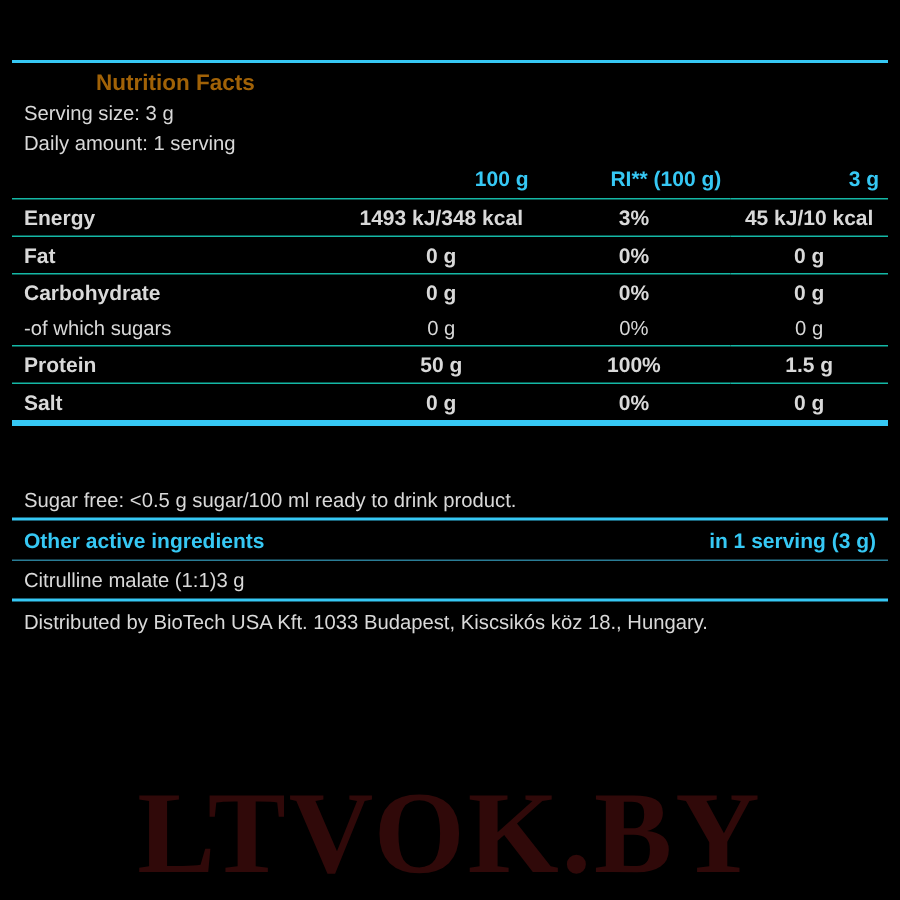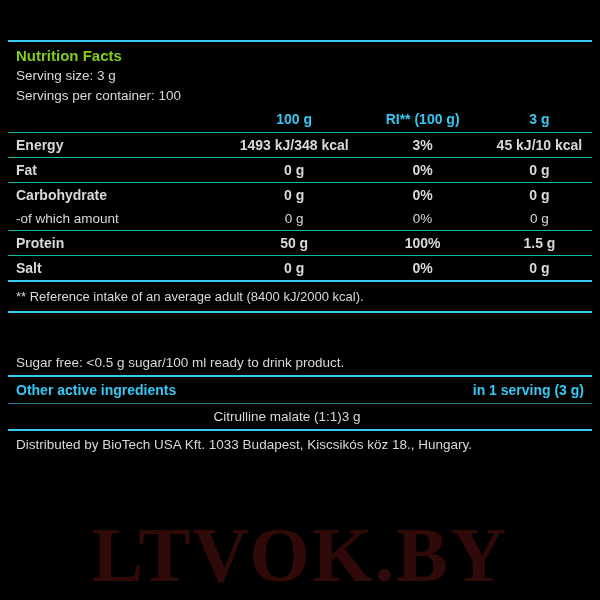--- a/index.html
+++ b/index.html
@@ -47,24 +47,25 @@
     padding: 0;
     box-sizing: border-box;
   }
   .rule {
     height: 2px;
     background: #36c8f4;
     margin: 0;
   }
   .rule.thin { height: 1px; background: #2a7d96; }
   .title {
-    color: #84cc16;
+    color: #a16207;
     font-size: 15px;
     font-weight: bold;
     padding: 5px 8px 2px 8px;
+    margin-left: 48px;
   }
   .subline {
     color: #d9d9d9;
     font-size: 13.5px;
     padding: 1px 8px;
     line-height: 1.32;
   }
   table.nf {
     width: 100%;
     border-collapse: collapse;
@@ -72,21 +73,21 @@
     font-size: 13.5px;
   }
   table.nf col.c1 { width: 38%; }
   table.nf col.c2 { width: 22%; }
   table.nf col.c3 { width: 22%; }
   table.nf col.c4 { width: 18%; }
   table.nf th {
     color: #36c8f4;
     font-size: 14px;
     font-weight: bold;
-    text-align: center;
+    text-align: right;
     padding: 5px 6px 5px 6px;
   }
   table.nf th.lbl { text-align: left; }
   table.nf td {
     padding: 4px 6px;
     text-align: center;
     color: #d9d9d9;
     vertical-align: middle;
   }
   table.nf td.lbl {
@@ -122,21 +123,21 @@
     display: flex;
     justify-content: space-between;
     align-items: center;
     color: #36c8f4;
     font-weight: bold;
     font-size: 14px;
     padding: 5px 8px 5px 8px;
   }
   .active-row {
     display: flex;
-    justify-content: center;
+    justify-content: flex-start;
     align-items: baseline;
     color: #d9d9d9;
     font-size: 13.5px;
     padding: 5px 8px 5px 8px;
   }
   .active-row .val { padding-right: 26px; }
   .footer {
     color: #d9d9d9;
     font-size: 13.5px;
     padding: 6px 8px 4px 8px;
@@ -148,21 +149,21 @@
 <div class="watermark">LTVOK.BY</div>
 
 <div class="panel">
   <div class="inner">
 
     <div class="rule"></div>
 
     <div class="title">Nutrition Facts</div>
 
     <div class="subline">Serving size: 3 g</div>
-    <div class="subline">Servings per container: 100</div>
+    <div class="subline">Daily amount: 1 serving</div>
 
     <table class="nf">
       <colgroup>
         <col class="c1">
           <col class="c2">
           <col class="c3">
           <col class="c4">
       </colgroup>
       <thead>
         <tr>
@@ -185,42 +186,41 @@
           <td class="main">0%</td>
           <td class="main">0 g</td>
         </tr>
         <tr class="bordered">
           <td class="lbl main">Carbohydrate</td>
           <td class="main">0 g</td>
           <td class="main">0%</td>
           <td class="main">0 g</td>
         </tr>
         <tr>
-          <td class="lbl sub">-of which amount</td>
+          <td class="lbl sub">-of which sugars</td>
           <td class="sub">0 g</td>
           <td class="sub">0%</td>
           <td class="sub">0 g</td>
         </tr>
         <tr class="bordered">
           <td class="lbl main">Protein</td>
           <td class="main">50 g</td>
           <td class="main">100%</td>
           <td class="main">1.5 g</td>
         </tr>
         <tr class="bordered">
           <td class="lbl main">Salt</td>
           <td class="main">0 g</td>
           <td class="main">0%</td>
           <td class="main">0 g</td>
         </tr>
       </tbody>
     </table>
 
     <div class="rule"></div>
-    <div class="note">** Reference intake of an average adult (8400 kJ/2000 kcal).</div>
     <div class="rule"></div>
 
     <div class="note2">Sugar free: &lt;0.5 g sugar/100 ml ready to drink product.</div>
 
     <div class="rule"></div>
     <div class="active-head">
       <span>Other active ingredients</span>
       <span>in 1 serving (3 g)</span>
     </div>
     <div class="rule thin"></div>

